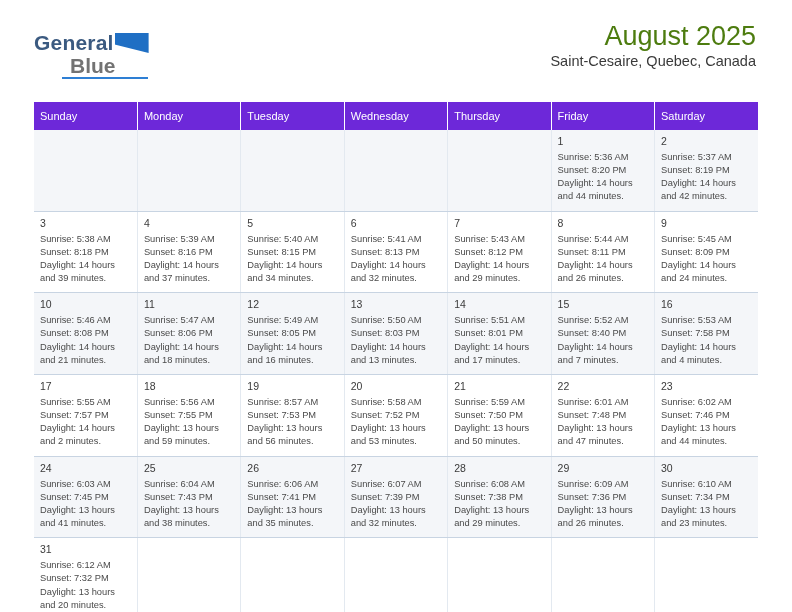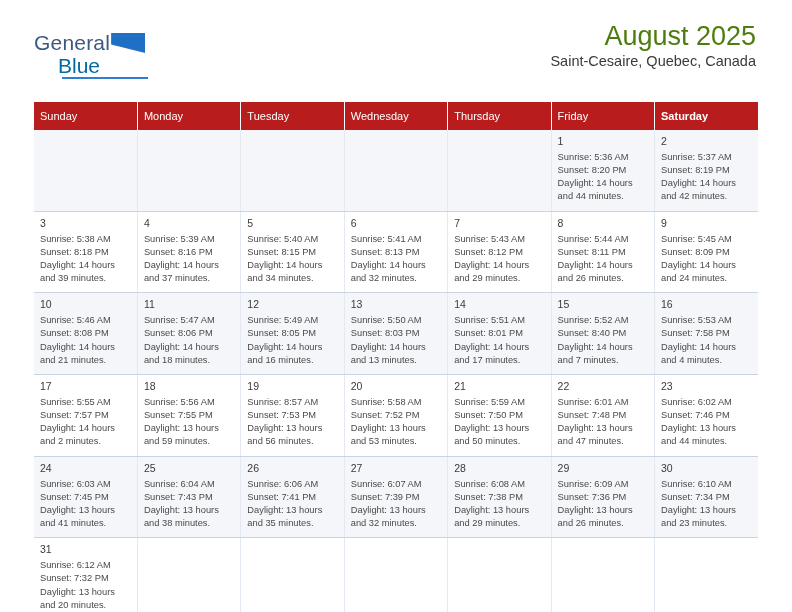--- a/index.html
+++ b/index.html
@@ -28,41 +28,42 @@
     height: 72px;
   }
   .brand {
     width: 190px;
     padding-top: 10px;
   }
   .brand-mark {
     position: relative;
     display: inline-block;
     line-height: 1;
+    font-weight: bold;
   }
   .brand-general {
     font-size: 21px;
     color: #3b5a80;
     letter-spacing: 0.2px;
   }
   .brand-flag {
     display: inline-block;
     width: 34px;
     height: 20px;
     margin-left: 1px;
     vertical-align: -3px;
     background: #1f6fc4;
     clip-path: polygon(0 0, 100% 0, 100% 100%, 0 58%);
   }
   .brand-blue {
     display: block;
     font-size: 21px;
-    color: #0369a1;
+    color: #737373;
     margin-top: 2px;
-    margin-left: 24px;
+    margin-left: 36px;
   }
   .brand-rule {
     margin-top: 1px;
     margin-left: 28px;
     width: 86px;
     height: 2px;
     background: #2e7fd4;
   }
   .title-block {
     text-align: right;
@@ -79,32 +80,31 @@
     color: #3a3a3a;
     margin-top: 3px;
   }
   table.calendar {
     border-collapse: collapse;
     width: 724px;
     table-layout: fixed;
     margin-top: 8px;
   }
   table.calendar th {
-    background: #b91c1c;
+    background: #6d28d9;
     color: #ffffff;
     font-size: 11px;
     font-weight: normal;
     text-align: left;
     padding: 5px 0 5px 6px;
     border-right: 1px solid #ffffff;
     height: 18px;
   }
   table.calendar th:last-child {
     border-right: none;
-    font-weight: bold;
   }
   table.calendar td {
     vertical-align: top;
     border-bottom: 1px solid #c8d4e2;
     border-right: 1px solid #e3e9f0;
     padding: 4px 6px 7px 6px;
     height: 64px;
     font-size: 9.3px;
     line-height: 1.42;
     color: #4a4a4a;

